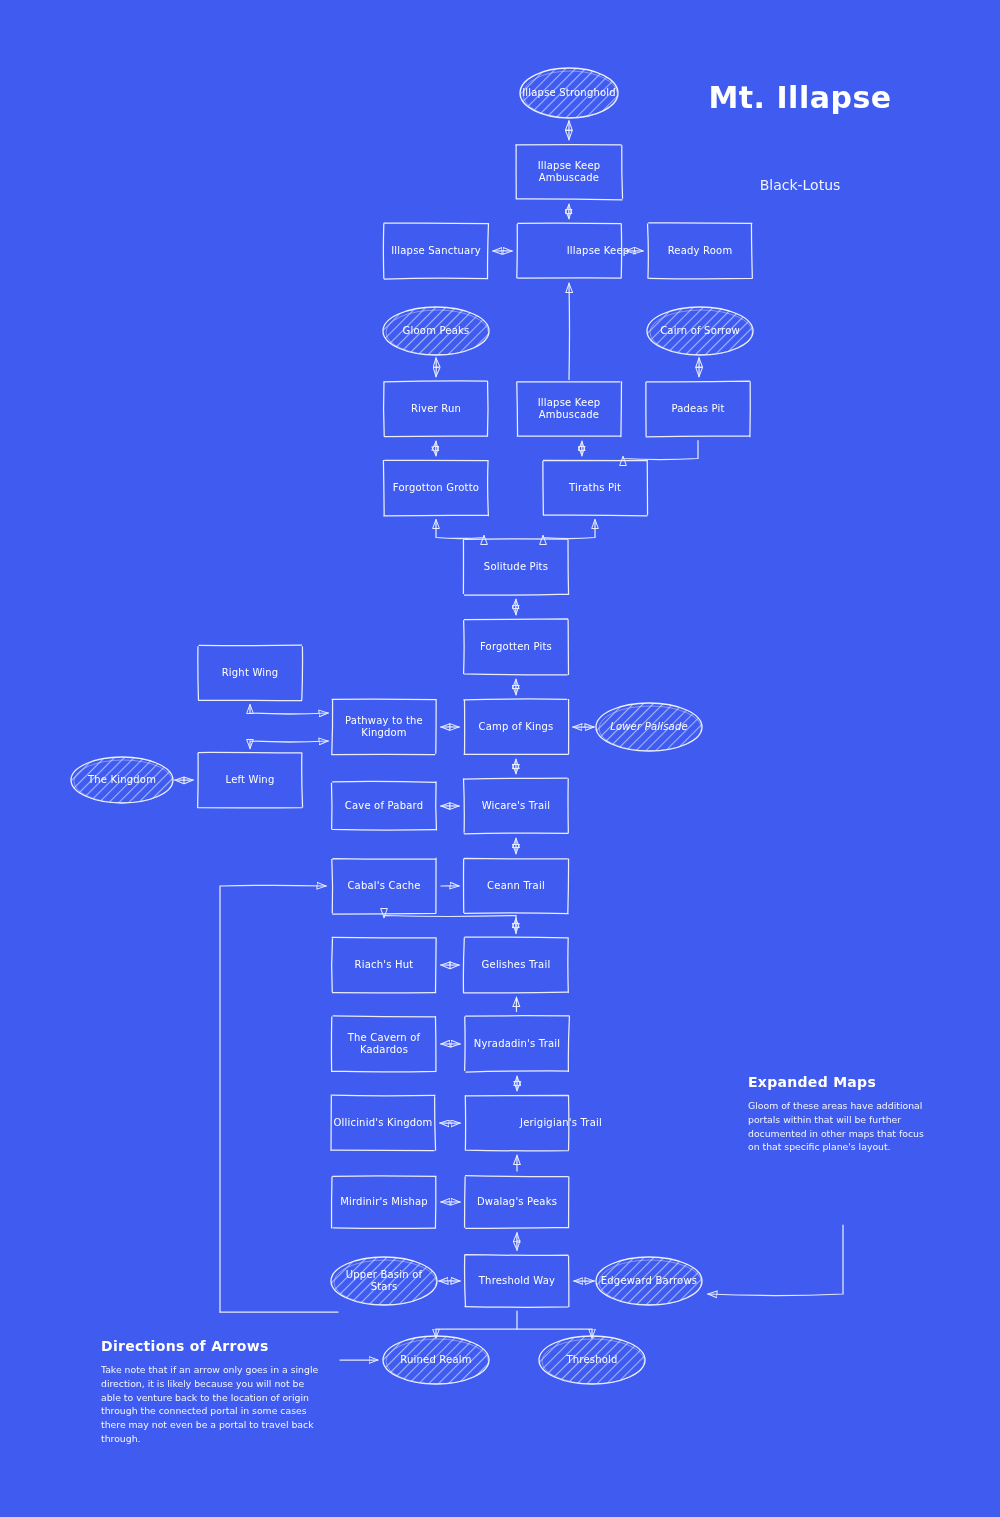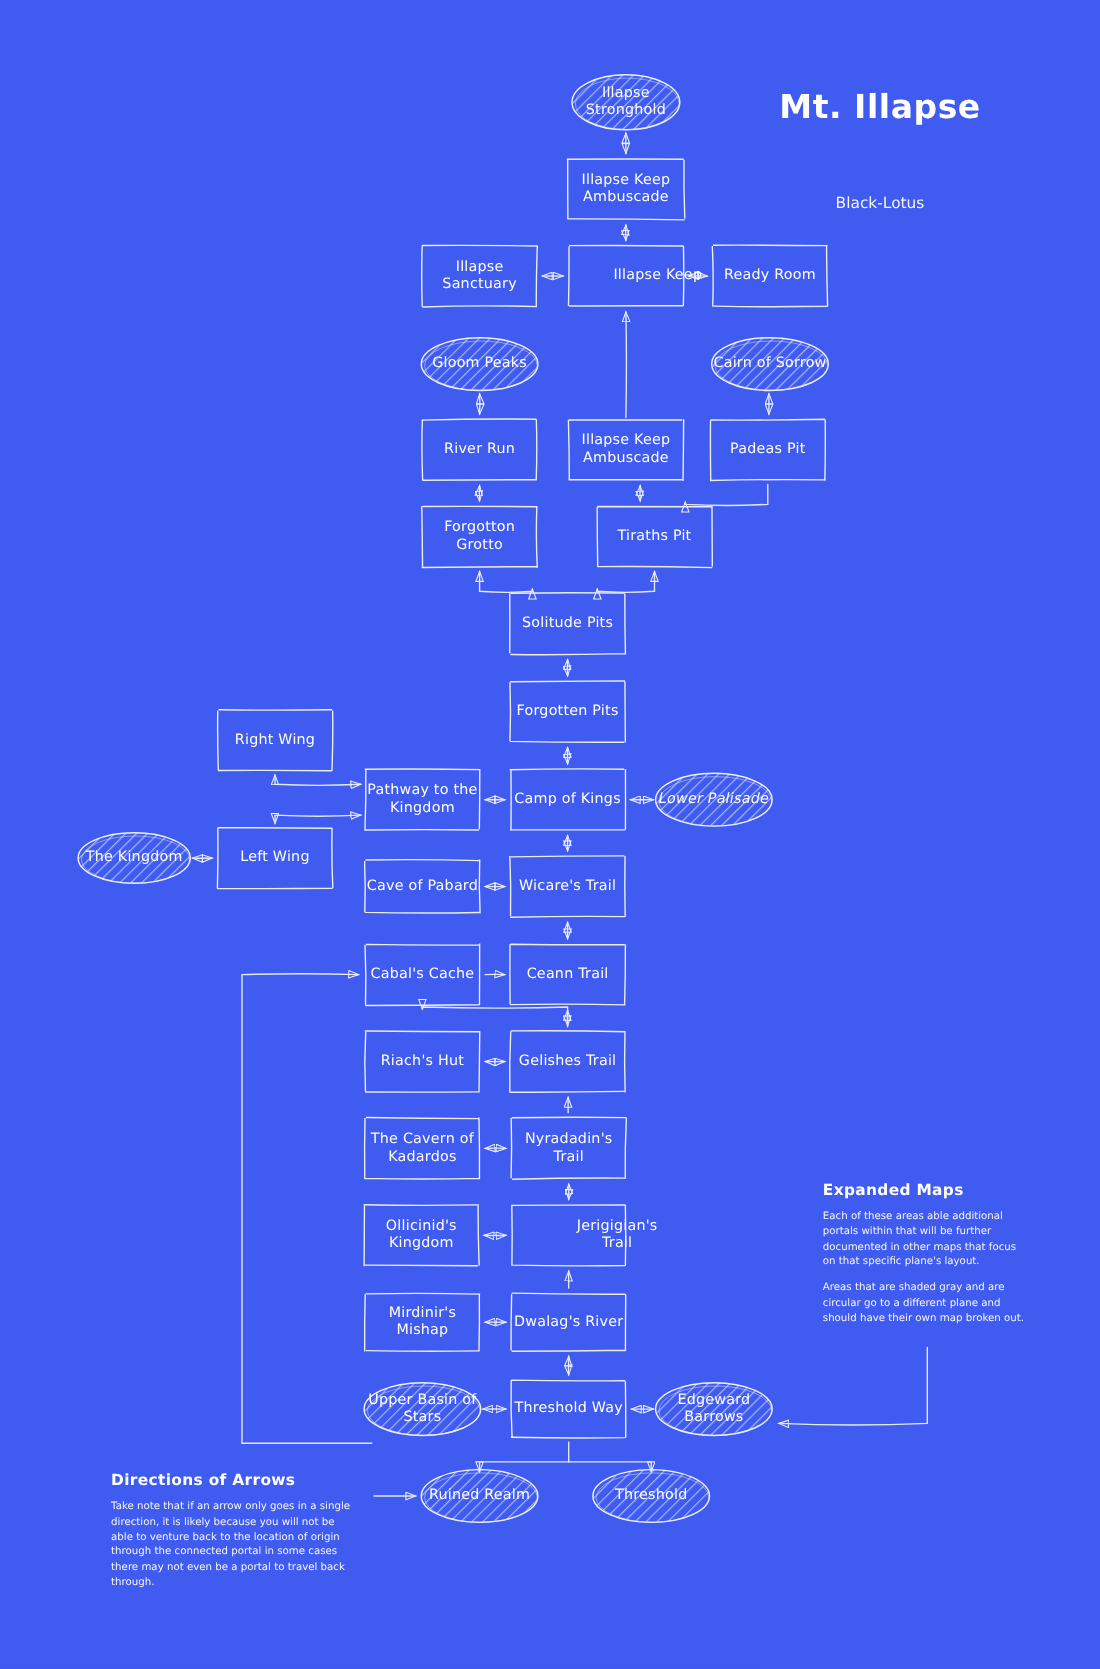--- a/index.html
+++ b/index.html
@@ -33,21 +33,21 @@
   #legend-arrows{left:101px;top:1338px;width:218px;}
 
   
   .nodelabel{
     position:absolute;
     color:#ffffff;
     text-align:center;
     display:flex;align-items:center;justify-content:center;
     line-height:1.22;
     pointer-events:none;
-    font-size:13px;
+    font-size:10px;
     letter-spacing:.2px;
   }
 </style>
 </head>
 <body>
 
 <svg id="map" viewBox="0 0 1000 1517" xmlns="http://www.w3.org/2000/svg">
   <defs>
     <pattern id="hatch" width="7" height="7" patternTransform="rotate(45)" patternUnits="userSpaceOnUse">
       <line x1="0" y1="0" x2="0" y2="7" stroke="#c8d3ff" stroke-width="2.2" opacity="0.75"></line>
@@ -155,22 +155,21 @@
       <ellipse cx="593.2" cy="1361.4" rx="51.2" ry="22.4" fill="none" stroke="#dfe5ff" stroke-width="0.8" opacity="0.55"></ellipse>
     </g>
 </svg>
 
 <div class="title">Mt. Illapse</div>
 <div class="subtitle">Black-Lotus</div>
 
 <div class="legend" id="legend-expanded">
   <div class="lg-title">Expanded Maps</div>
   <div class="lg-body">
-    <p>Each of these areas able additional portals within that will be further documented in other maps that focus on that specific plane's layout.</p>
-    <p>Areas that are shaded gray and are circular go to a different plane and should have their own map broken out.</p>
+    <p>Gloom of these areas have additional portals within that will be further documented in other maps that focus on that specific plane's layout.</p>
   </div>
 </div>
 
 <div class="legend" id="legend-arrows">
   <div class="lg-title">Directions of Arrows</div>
   <div class="lg-body">
     <p>Take note that if an arrow only goes in a single direction, it is likely because you will not be able to venture back to the location of origin through the connected portal in some cases there may not even be a portal to travel back through.</p>
   </div>
 </div>
 
@@ -199,19 +198,19 @@
     <div class="nodelabel" style="left: 464px; top: 778.5px; width: 104px; height: 55px;">Wicare's Trail</div>
     <div class="nodelabel" style="left: 332px; top: 858.5px; width: 104px; height: 55px;">Cabal's Cache</div>
     <div class="nodelabel" style="left: 464px; top: 858.5px; width: 104px; height: 55px;">Ceann Trail</div>
     <div class="nodelabel" style="left: 332px; top: 937.5px; width: 104px; height: 55px;">Riach's Hut</div>
     <div class="nodelabel" style="left: 464px; top: 937.5px; width: 104px; height: 55px;">Gelishes Trail</div>
     <div class="nodelabel" style="left: 332px; top: 1016.5px; width: 104px; height: 55px;">The Cavern of Kadardos</div>
     <div class="nodelabel" style="left: 465px; top: 1016.5px; width: 104px; height: 55px;">Nyradadin's Trail</div>
     <div class="nodelabel" style="left: 331px; top: 1095.5px; width: 104px; height: 55px;">Ollicinid's Kingdom</div>
     <div class="nodelabel" style="left: 465px; top: 1095.5px; width: 104px; height: 55px; padding-left: 44px;">Jerigigian's Trail</div>
     <div class="nodelabel" style="left: 332px; top: 1176px; width: 104px; height: 52px;">Mirdinir's Mishap</div>
-    <div class="nodelabel" style="left: 465px; top: 1176px; width: 104px; height: 52px;">Dwalag's River</div>
+    <div class="nodelabel" style="left: 465px; top: 1176px; width: 104px; height: 52px;">Dwalag's Peaks</div>
     <div class="nodelabel" style="left: 331px; top: 1257px; width: 106px; height: 48px;">Upper Basin of Stars</div>
     <div class="nodelabel" style="left: 465px; top: 1255px; width: 104px; height: 52px;">Threshold Way</div>
     <div class="nodelabel" style="left: 596px; top: 1257px; width: 106px; height: 48px;">Edgeward Barrows</div>
     <div class="nodelabel" style="left: 383px; top: 1336px; width: 106px; height: 48px;">Ruined Realm</div>
     <div class="nodelabel" style="left: 539px; top: 1336px; width: 106px; height: 48px;">Threshold</div>
   </div>
 
 </body></html>

